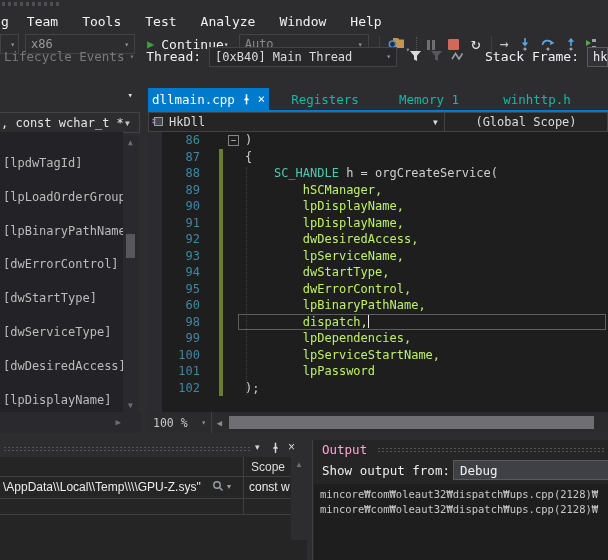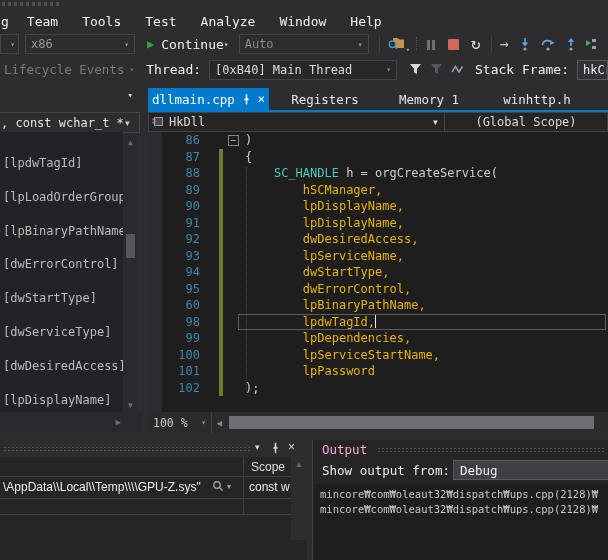--- a/index.html
+++ b/index.html
@@ -11,21 +11,21 @@
   .title-frag{position:absolute;top:2px;left:2px;width:60px;height:4px;
       background:repeating-linear-gradient(90deg,#55575c 0 3px,transparent 3px 6px);opacity:.8}
 
   
   .menubar{position:absolute;top:10px;left:0;right:0;height:22px;display:flex;align-items:center;font-size:13px}
   .menu-item{padding:0 12px;white-space:nowrap}
   .menu-partial{padding:0 6px 0 1px;overflow:hidden}
 
   
   .toolbar1{position:absolute;top:31px;left:0;right:0;height:26px;display:flex;align-items:center}
-  .toolbar2{position:absolute;top:57px;left:0;right:0;height:25px;display:flex;align-items:center}
+  .toolbar2{position:absolute;top:44px;left:0;right:0;height:25px;display:flex;align-items:center}
   .combo{border:1px solid #434346;height:20px;display:flex;align-items:center;justify-content:space-between;
          font-size:12px;background:#2D2D30;padding:0 5px;white-space:nowrap;overflow:hidden}
   .combo .car{font-size:8px;color:#999;margin-left:6px}
   .vsep{width:1px;height:17px;background:#3F3F46;margin-left:10px}
   .dotsep{width:2px;height:14px;border-left:1px dotted #56565c;margin-left:6px}
   .icon-btn{display:flex;align-items:center;justify-content:center}
   .pausebar{display:inline-block;width:3px;height:10px;background:#6e6e73;margin:0 1px}
   .stopsq{width:11px;height:11px;background:#D2685A;border-radius:1px}
   .stepcol{display:flex;flex-direction:column;align-items:center;line-height:0}
   .glyph{line-height:1}
@@ -40,40 +40,40 @@
   .param-item{height:33.8px;line-height:15px;font-size:12px;color:#bcbcbc;padding-left:3px;white-space:nowrap}
   .left-scroll{position:absolute;left:123px;top:54px;width:15px;height:276px;background:#2a2a2e}
   .left-scroll .up{position:absolute;top:2px;width:100%;text-align:center;font-size:8px;color:#6e6e73}
   .left-scroll .dn{position:absolute;bottom:2px;width:100%;text-align:center;font-size:8px;color:#6e6e73}
   .left-scroll .thumb{position:absolute;left:3px;width:9px;top:98px;height:24px;background:#57575c}
   .left-hscroll{position:absolute;left:0;top:330px;width:141px;height:21px;background:#2a2a2e}
   .left-hscroll .rt{position:absolute;right:20px;top:5px;font-size:9px;color:#6e6e73}
 
   
   .tab-strip{position:absolute;left:148px;top:88px;height:22px;display:flex}
-  .tab{height:22px;display:flex;align-items:center;justify-content:center;font-size:12.5px;color:#e5e5e5;white-space:nowrap}
+  .tab{height:22px;display:flex;align-items:center;justify-content:center;font-size:12.5px;color:#14b8a6;white-space:nowrap}
   .tab.active{background:#007ACC;color:#fff}
   .tab .pin{margin-left:7px;color:#fff;display:flex}
   .tab .cls{margin-left:7px;font-size:12px;color:#fff}
   .tab-underline{position:absolute;left:148px;top:110px;width:460px;height:2px;background:#007ACC}
   .navbar{position:absolute;left:148px;top:112px;width:460px;height:20px;display:flex;background:#252526}
   .nav-combo{border:1px solid #434346;height:20px;display:flex;align-items:center;font-size:12px;color:#DCDCDC;background:#252526}
   .nav-combo.lft{width:297px;justify-content:space-between;padding:0 5px 0 3px}
   .nav-combo.rgt{flex:1;justify-content:center;border-left:none}
 
   .code-area{position:absolute;left:148px;top:132px;width:460px;height:280px;background:#1E1E1E;overflow:hidden}
   .gutter-strip{position:absolute;left:0;top:0;bottom:0;width:14px;background:#2c2c30}
   .indent-guide{position:absolute;left:98px;top:35px;height:228px;border-left:1px dotted #3e3e44}
   .code-row{position:relative;height:16.5px;font-size:12px;line-height:16.5px}
   .ln{position:absolute;left:0;width:52px;text-align:right;color:#3E87A8}
   .chg{position:absolute;left:71px;width:4px;top:0;bottom:0;background:#6B7D33}
   .fold{position:absolute;left:80px;top:2.5px;width:11px;height:11px;border:1px solid #858585;background:#1e1e1e;
         color:#ccc;font-size:9px;line-height:9px;text-align:center}
   .ctext{position:absolute;left:97px;white-space:pre}
-  .tok-type{color:#4EC9B0}.tok-plain{color:#cfcfcf}.tok-param{color:#eab308}
+  .tok-type{color:#4EC9B0}.tok-plain{color:#cfcfcf}.tok-param{color:#bef264}
   .curline{position:absolute;left:90px;right:2px;top:0;bottom:0;border:1px solid #5d5d64}
   .caret{display:inline-block;width:1px;height:13px;background:#f0f0f0;vertical-align:-2px}
 
   .zoom-row{position:absolute;left:148px;top:412px;width:460px;height:21px;background:#2b2b2e;display:flex;align-items:center}
   .zoom-ctl{width:64px;height:21px;display:flex;align-items:center;justify-content:space-between;
       font-size:11.5px;color:#c8c8c8;padding:0 5px;border-right:1px solid #3f3f46}
   .zoom-ctl .car{font-size:8px;color:#999}
   .hs-left{width:15px;text-align:center;color:#8a8a8f;font-size:9px}
   .hs-track{flex:1;height:21px;position:relative}
   .hs-thumb{position:absolute;left:2px;right:14px;top:4px;height:13px;background:#6e6e73}
@@ -230,21 +230,21 @@
           </svg>
       </span>
     </div>
     <div class="icon-btn" style="margin-left:8px">
       <span>
         <svg width="14" height="12" viewBox="0 0 14 12">
             <polyline points="1,9 4.5,3.5 8,9 11.5,3.5" fill="none" stroke="#9aa0a6" stroke-width="1.5"></polyline>
           </svg>
       </span>
     </div>
-    <span style="font-size:13px;margin-left:10px;white-space:nowrap">Stack Frame:</span>
+    <span style="font-size:13px;margin-left:20px;white-space:nowrap">Stack Frame:</span>
     <div class="combo" style="flex:1;margin-left:8px;color:#F1F1F1;background:#333337;border-color:#5a5a5e">
       <span>hkCreate</span>
     </div>
   </div>
 
   <div class="left-pane">
     <span class="lp-caret">▾</span>
     <div class="sig-combo">
       <span style="overflow:hidden">, const wchar_t *</span>
       <span class="car" style="color:#c8c8c8">▾</span>
@@ -365,21 +365,21 @@
         </div>
         <div class="code-row">
           <div class="ln">60</div>
           <div class="chg"></div>
           <div class="ctext">        <span class="tok-param">lpBinaryPathName,</span></div>
         </div>
         <div class="code-row">
           <div class="curline"></div>
           <div class="ln">98</div>
           <div class="chg"></div>
-          <div class="ctext">        <span class="tok-param">lpdwTagId,</span><span class="caret"></span></div>
+          <div class="ctext">        <span class="tok-param">dispatch,</span><span class="caret"></span></div>
         </div>
         <div class="code-row">
           <div class="ln">99</div>
           <div class="chg"></div>
           <div class="ctext">        <span class="tok-param">lpDependencies,</span></div>
         </div>
         <div class="code-row">
           <div class="ln">100</div>
           <div class="chg"></div>
           <div class="ctext">        <span class="tok-param">lpServiceStartName,</span></div>

